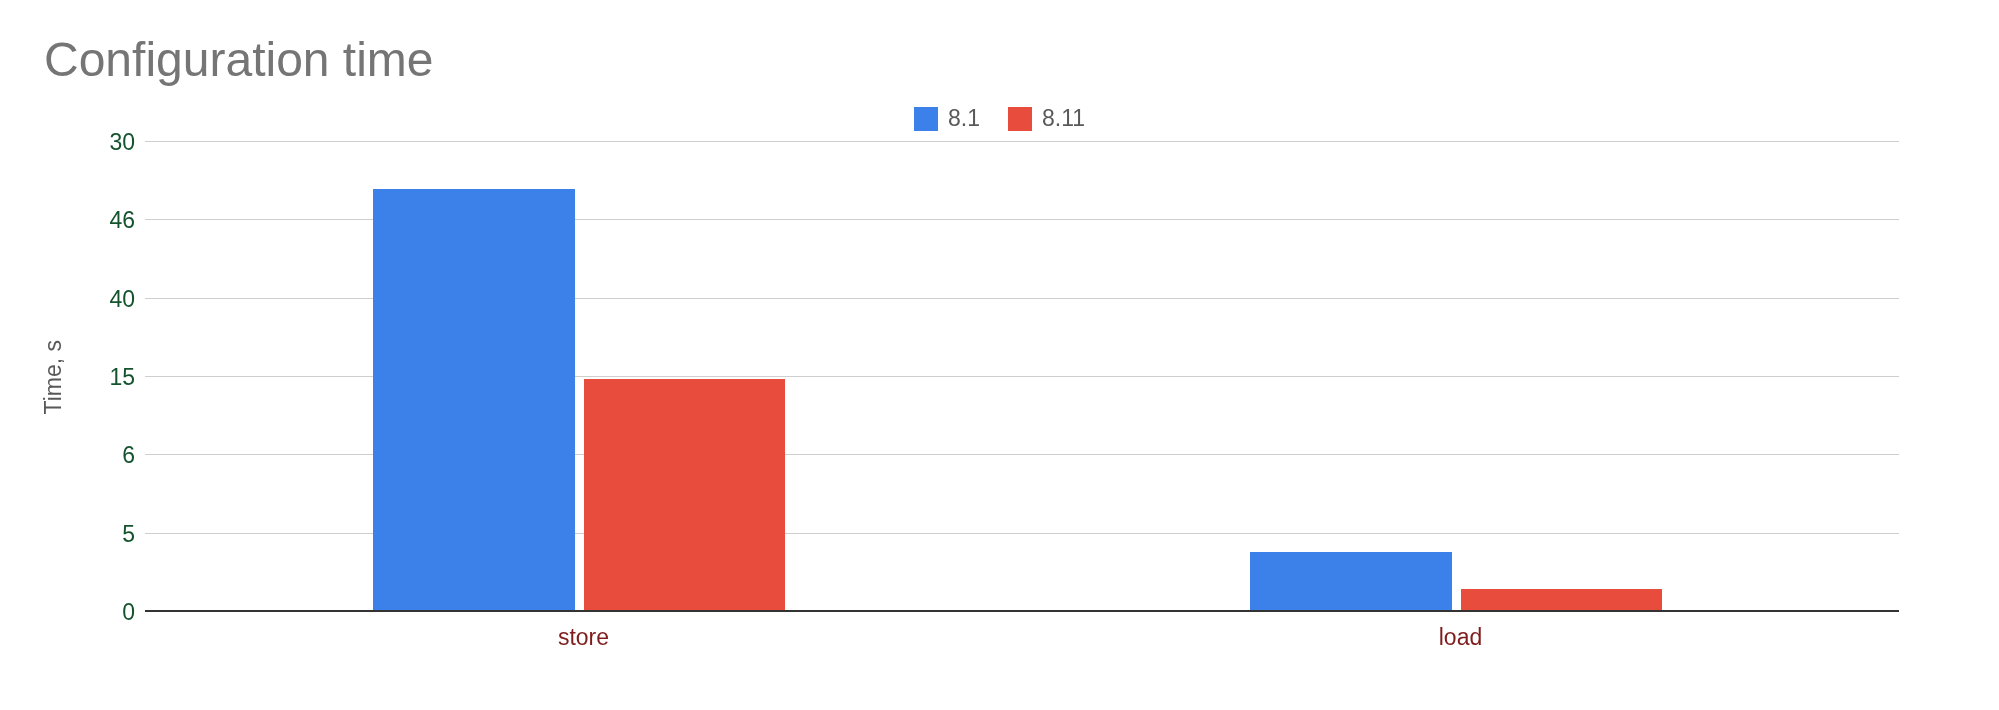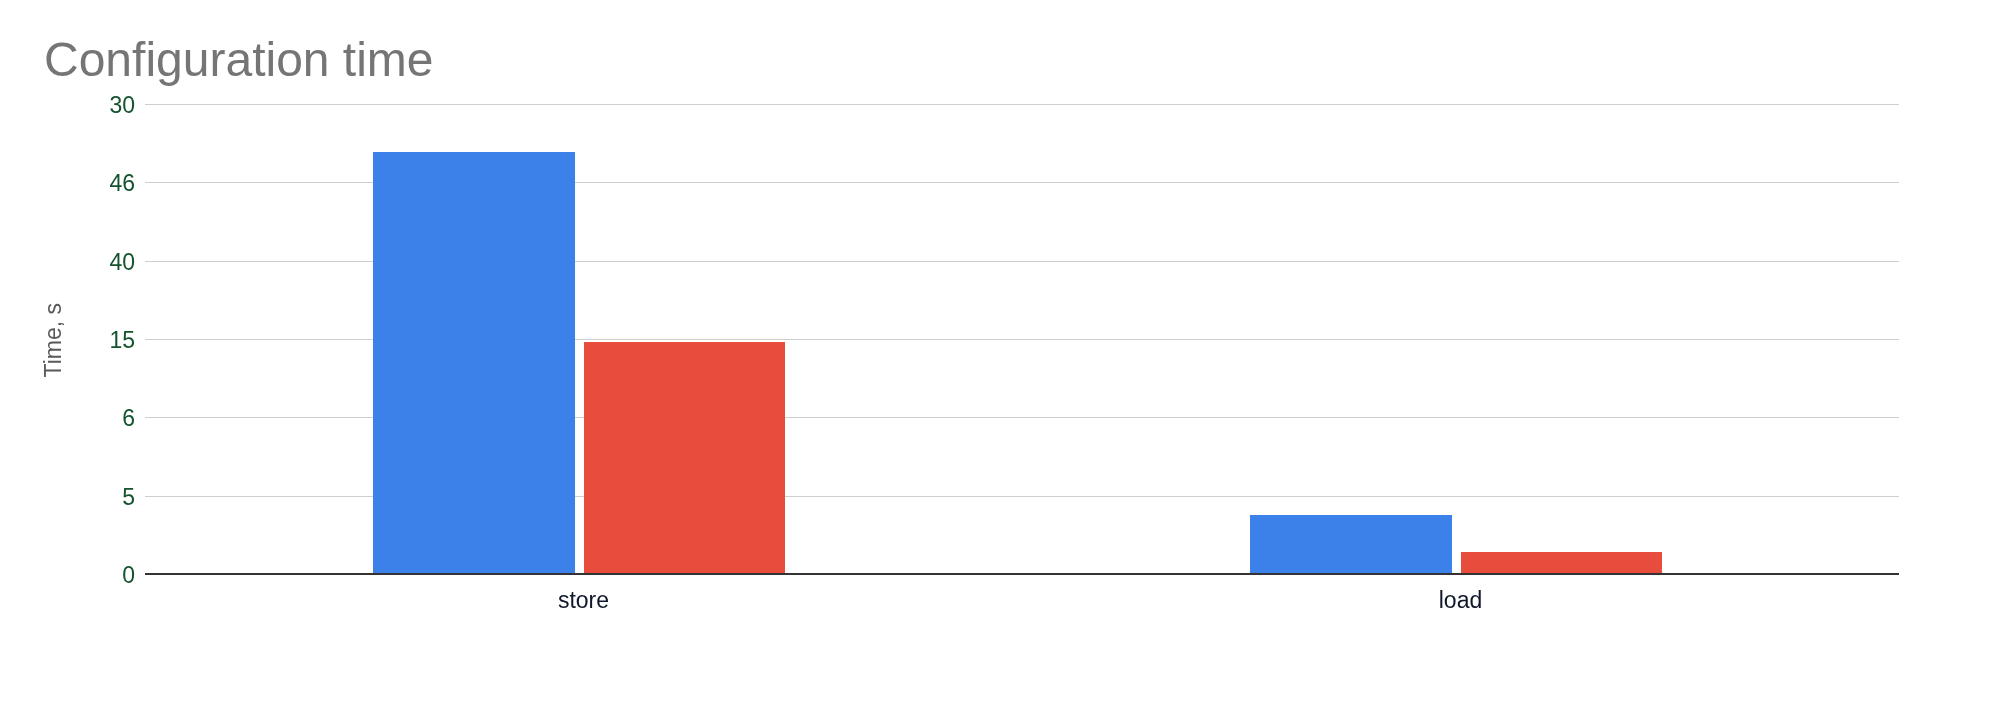--- a/index.html
+++ b/index.html
@@ -116,30 +116,40 @@
     margin-left: 105px;   
     margin-right: 60px;
     height: 60px;
     align-items: flex-start;
     padding-top: 12px;
   }
   .xlabel {
     flex: 1;
     text-align: center;
     font-size: 23px;
-    color: #0f172a;
+    color: #7f1d1d;
   }
 </style>
 </head>
 <body>
 
 <div class="chart-wrap">
 
   <h1 class="title">Configuration time</h1>
 
+  <div class="legend">
+    <div class="legend-item">
+      <span class="swatch swatch-blue"></span>
+      <span>8.1</span>
+    </div>
+    <div class="legend-item">
+      <span class="swatch swatch-red"></span>
+      <span>8.11</span>
+    </div>
+  </div>
 
   <div class="plot-row">
 
     <div class="ylabel">Time, s</div>
 
     <div class="yaxis-ticks">
       <span class="ytick" style="bottom:0%">0</span>
       <span class="ytick" style="bottom:16.667%">5</span>
       <span class="ytick" style="bottom:33.333%">6</span>
       <span class="ytick" style="bottom:50%">15</span>

